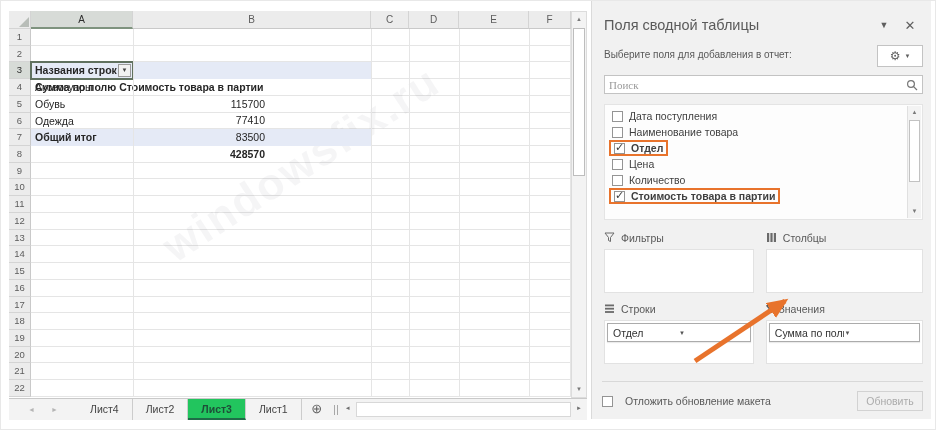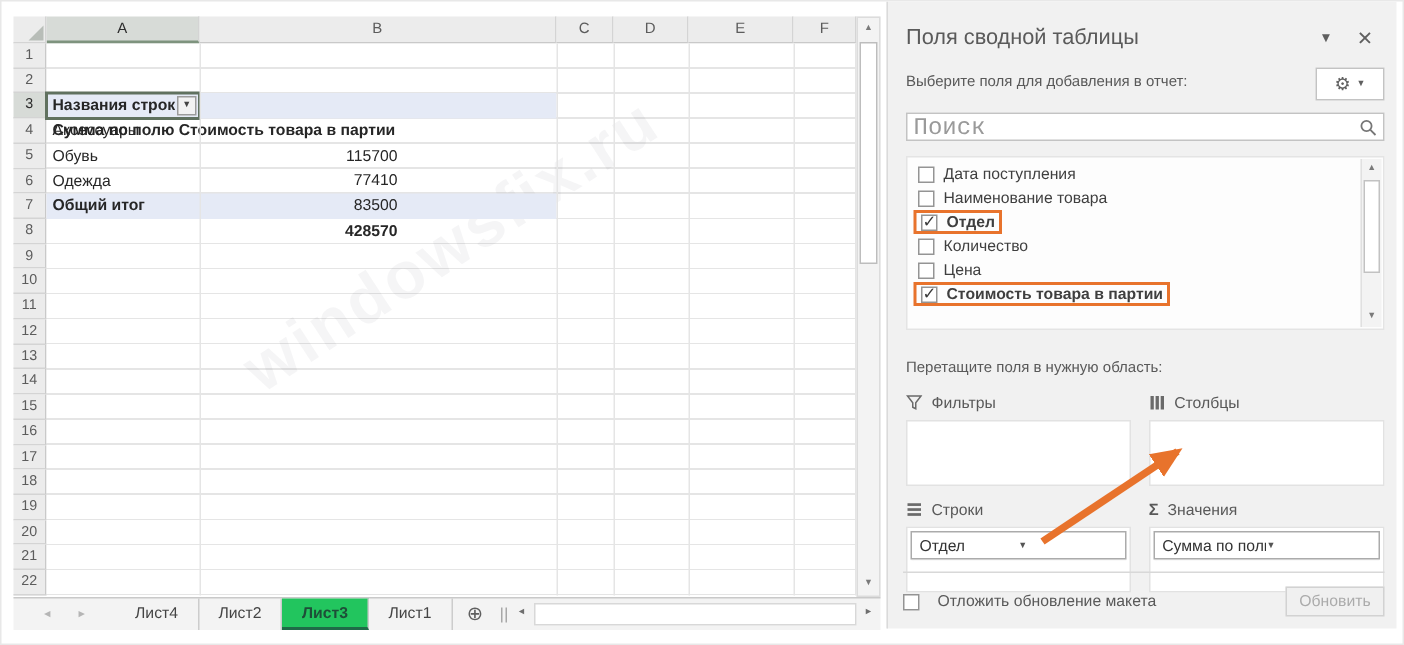--- a/index.html
+++ b/index.html
@@ -54,21 +54,21 @@
   .panel { position:absolute; left:590px; top:0; width:340px; height:418px; background:#f1f1f1; border-left:1px solid #dadada; padding:0 8px 0 12px; }
   .ptitle-row { display:flex; align-items:center; margin-top:16px; }
   .ptitle { font-size:14.5px; color:#5a5a5a; flex:1; }
   .picon { color:#5f5f5f; font-size:9px; width:26px; text-align:center; cursor:default; }
   .picon.close { font-size:13px; }
   .subrow { display:flex; margin-top:12px; align-items:flex-start; }
   .subtitle { flex:1; font-size:10px; color:#595959; padding-top:4px; }
   .gearbtn { width:46px; height:22px; background:#fff; border:1px solid #c3c3c3; display:flex; align-items:center; justify-content:center; gap:4px; color:#5f5f5f; }
   .gearbtn .g { font-size:12px; } .gearbtn .c { font-size:6px; }
   .search { margin-top:8px; height:19px; background:#fff; border:1px solid #c3c3c3; display:flex; align-items:center; padding:0 4px; }
-  .search input { flex:1; border:none; outline:none; font-size:16px; color:#444; font-family:Liberation Mono, monospace; background:transparent; }
+  .search input { flex:1; border:none; outline:none; font-size:11px; color:#444; font-family:Liberation Serif, serif; background:transparent; }
   .search input::placeholder { color:#9a9a9a; }
 
   .fieldlist { margin-top:10px; height:116px; background:#fdfdfd; border:1px solid #e4e4e4; position:relative; padding:3px 20px 3px 4px; }
   .frow { display:flex; align-items:center; height:16px; }
   .fbox { display:flex; align-items:center; padding:0 3px; }
   .fbox.hl { border:2px solid #e8732c; height:16px; }
   .cb { width:11px; height:11px; background:#fff; border:1px solid #949494; margin-right:6px; position:relative; flex:none; }
   .cb.checked::after { content:"✓"; position:absolute; left:0; top:-3px; font-size:11px; color:#3a3a3a; }
   .flabel { font-size:10.5px; color:#3f3f3f; white-space:nowrap; }
   .frow.bold .flabel { font-weight:bold; }
@@ -234,43 +234,42 @@
       </div>
       <div class="frow bold">
         <div class="fbox hl">
             <span class="cb checked"></span>
         <span class="flabel">Отдел</span>
           </div>
       </div>
       <div class="frow">
         <div class="fbox">
             <span class="cb"></span>
-        <span class="flabel">Количество</span>
+        <span class="flabel">Цена</span>
           </div>
       </div>
       <div class="frow">
         <div class="fbox">
             <span class="cb"></span>
-        <span class="flabel">Цена</span>
+        <span class="flabel">Количество</span>
           </div>
       </div>
       <div class="frow bold">
         <div class="fbox hl">
             <span class="cb checked"></span>
         <span class="flabel">Стоимость товара в партии</span>
           </div>
       </div>
       <div class="lscroll">
         <div class="btn">▲</div>
         <div class="thumb"></div>
         <div class="btn down">▼</div>
       </div>
     </div>
 
-    <div class="draghint">Перетащите поля в нужную область:</div>
 
     <div class="areas">
       <div>
         <div class="areahdr">
           <svg width="11" height="11" viewBox="0 0 11 11">
             <path d="M1,1 L10,1 L6.5,5.5 L6.5,9.5 L4.5,8.5 L4.5,5.5 Z" fill="none" stroke="#6a6a6a" stroke-width="1"></path>
           </svg>
           <span>Фильтры</span>
         </div>
         <div class="areabox"></div>

